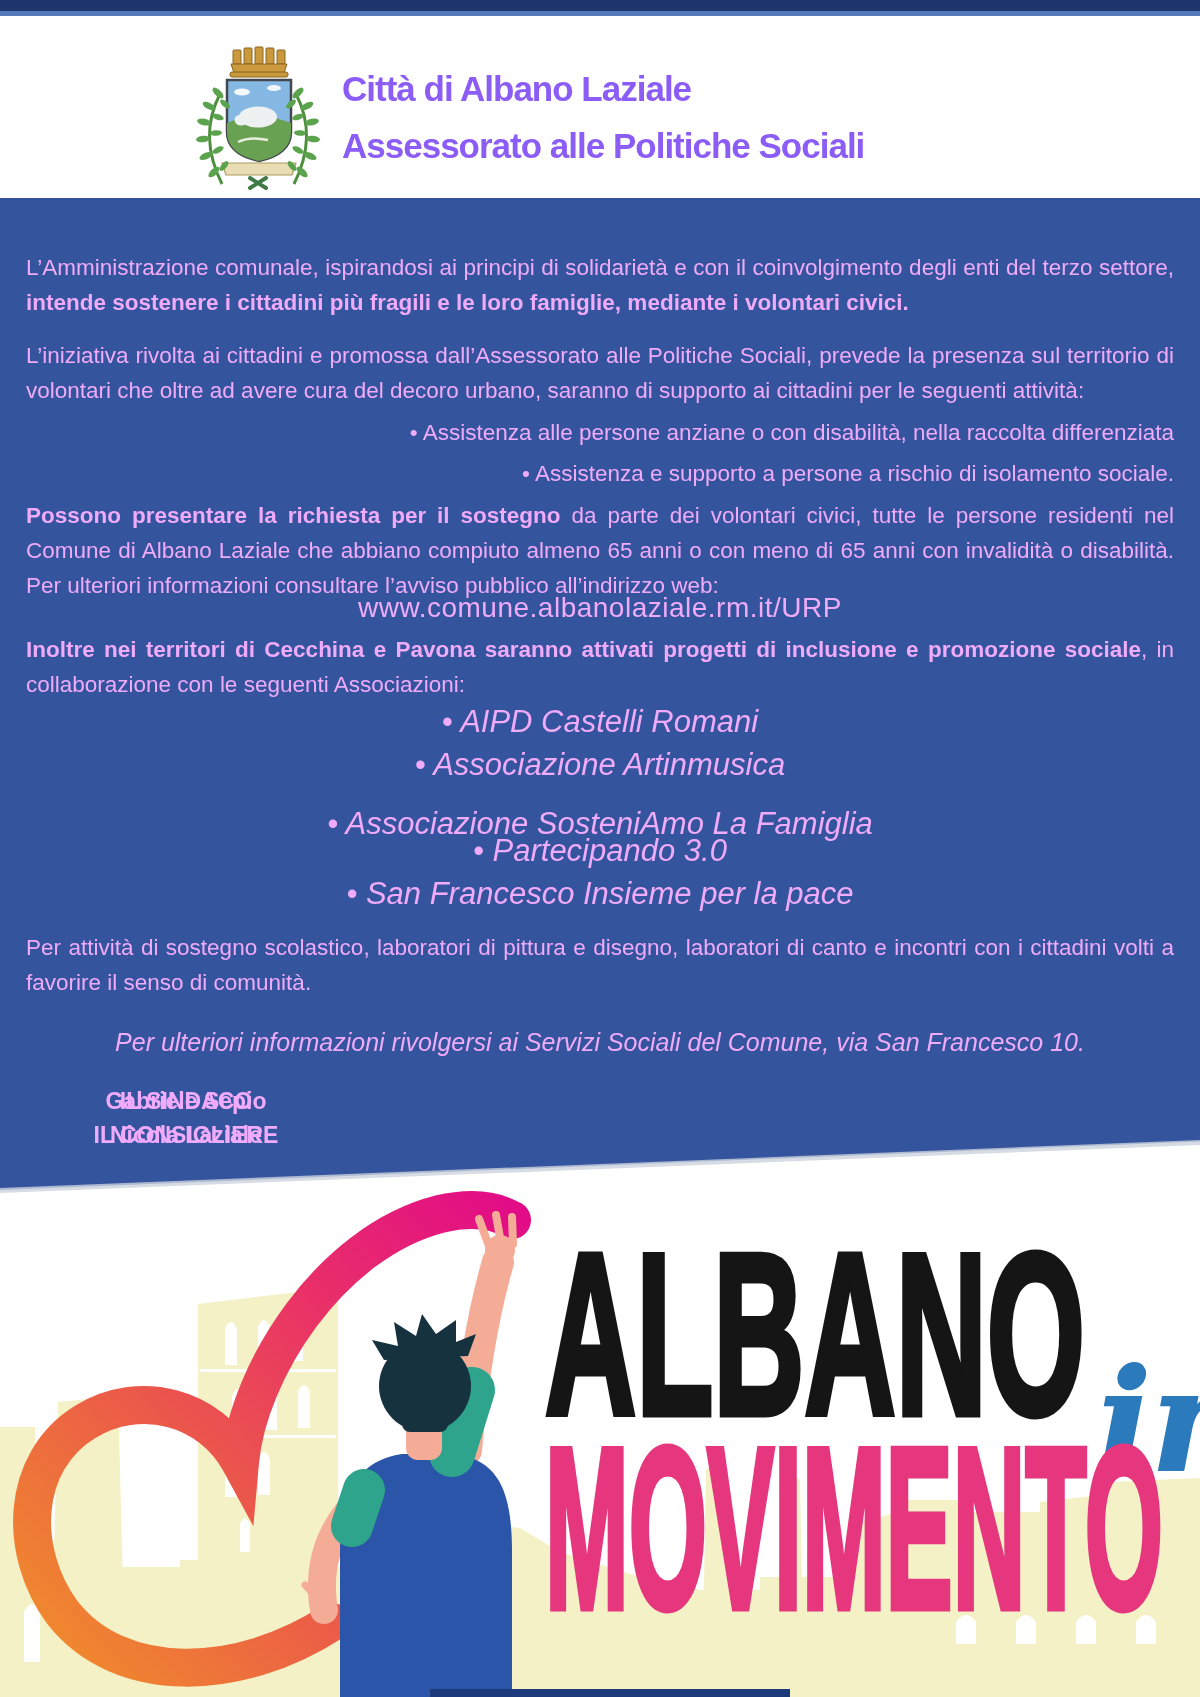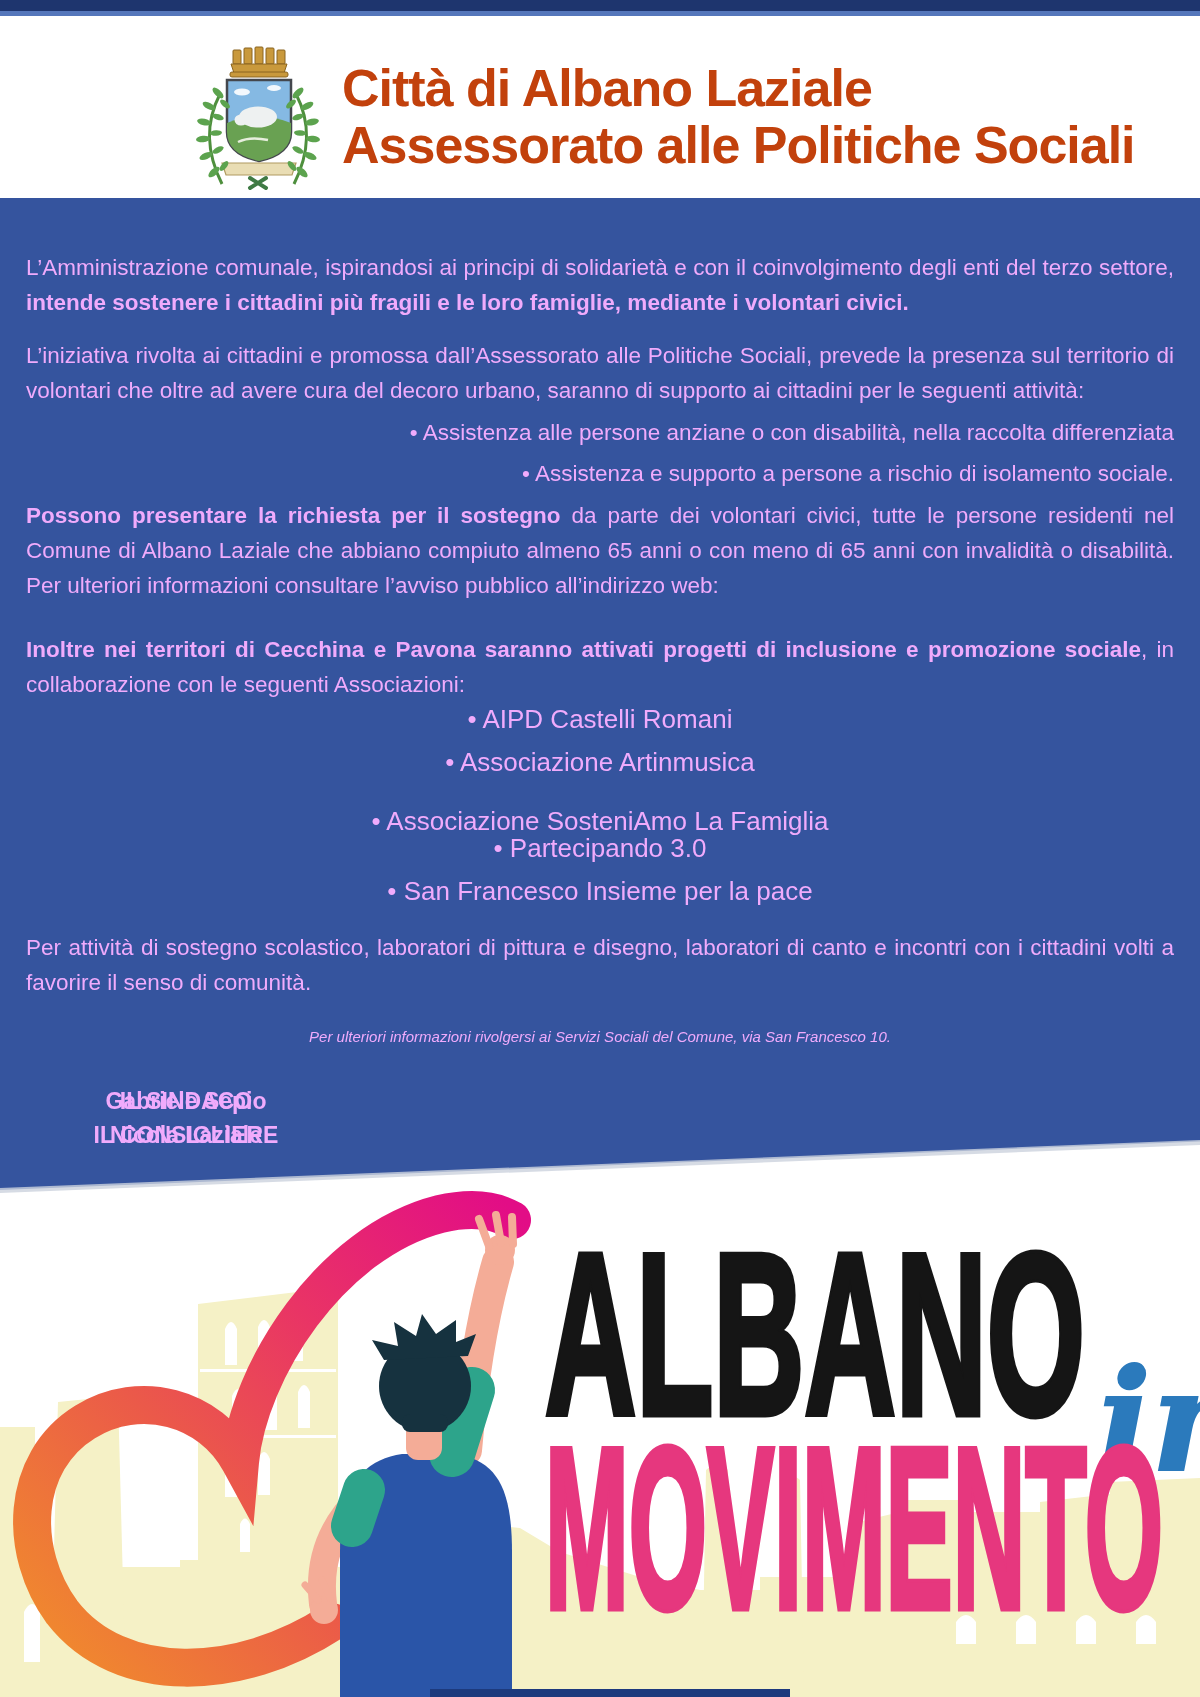--- a/index.html
+++ b/index.html
@@ -9,35 +9,35 @@
   }
   
   .topbar{position:absolute;top:0;left:0;width:100%;height:11px;background:#1e356e;}
   .topbar2{position:absolute;top:11px;left:0;width:100%;height:5px;background:#5577bb;}
 
   
   .header{position:absolute;top:16px;left:0;width:100%;height:182px;background:#ffffff;}
   .crest{position:absolute;left:192px;top:4px;}
   .header-titles{
     position:absolute;left:342px;top:44px;
-    color:#c2410c;font-weight:bold;font-size:52px;line-height:57px;letter-spacing:-1px;
+    color:#8b5cf6;font-weight:bold;font-size:35px;line-height:57px;letter-spacing:-1px;
   }
 
   
   .blue-panel{
     position:absolute;top:198px;left:0;width:1200px;height:992px;
     background:#35549e;color:#f0abfc;
     clip-path:polygon(0 0,100% 0,100% 95.1%,0 100%);
   }
   .blue-panel > div{position:absolute;left:26px;right:26px;}
   .para{font-size:22.5px;line-height:35px;text-align:justify;}
   .bullet-line{font-size:22.5px;text-align:right;}
   .url{font-size:28px;text-align:center;letter-spacing:0.5px;}
-  .assoc-item{position:absolute;left:26px;right:26px;text-align:center;font-size:26px;}
-  .info-italic{font-style:italic;font-size:15px;text-align:center;}
+  .assoc-item{position:absolute;left:26px;right:26px;text-align:center;font-size:31px;font-style:italic;}
+  .info-italic{font-style:italic;font-size:25px;text-align:center;}
   .sig{position:absolute;width:320px;text-align:center;font-weight:bold;font-size:23px;line-height:34px;}
   .sig-left{left:108px;}
   .sig-right{left:702px;}
 
   
   .illustration{position:absolute;top:1122px;left:0;}
 
   
   .bottombar{position:absolute;top:1689px;left:430px;width:360px;height:8px;background:#1d3a7d;}
 </style>
@@ -108,20 +108,21 @@
 
     <div class="para" style="top:140px">L’iniziativa rivolta ai cittadini e promossa dall’Assessorato alle Politiche Sociali, prevede la presenza sul territorio di volontari che oltre ad avere cura del decoro urbano, saranno di supporto ai cittadini per le seguenti attività:</div>
 
     <div class="bullet-line" style="top:222px;position:absolute;left:26px;right:26px">• Assistenza alle persone anziane o con disabilità, nella raccolta differenziata</div>
     <div class="bullet-line" style="top:263px;position:absolute;left:26px;right:26px">• Assistenza e supporto a persone a rischio di isolamento sociale.</div>
 
     <div class="para" style="top:300px">
       <b>Possono presentare la richiesta per il sostegno</b><span> da parte dei volontari civici, tutte le persone residenti nel Comune di Albano Laziale che abbiano compiuto almeno 65 anni o con meno di 65 anni con invalidità o disabilità. Per ulteriori informazioni consultare l’avviso pubblico all’indirizzo web:</span>
     </div>
 
+    <div class="url" style="top:394px;position:absolute;left:26px;right:26px">www.comune.albanolaziale.rm.it/URP</div>
 
     <div class="para" style="top:434px">
       <b>Inoltre nei territori di Cecchina e Pavona saranno attivati progetti di inclusione e promozione sociale</b><span>, in collaborazione con le seguenti Associazioni:</span>
     </div>
 
     <div class="assoc-item" style="top:506px">• AIPD Castelli Romani</div>
     <div class="assoc-item" style="top:549px">• Associazione Artinmusica</div>
     <div class="assoc-item" style="top:608px">• Associazione SosteniAmo La Famiglia</div>
     <div class="assoc-item" style="top:635px">• Partecipando 3.0</div>
     <div class="assoc-item" style="top:678px">• San Francesco Insieme per la pace</div>

